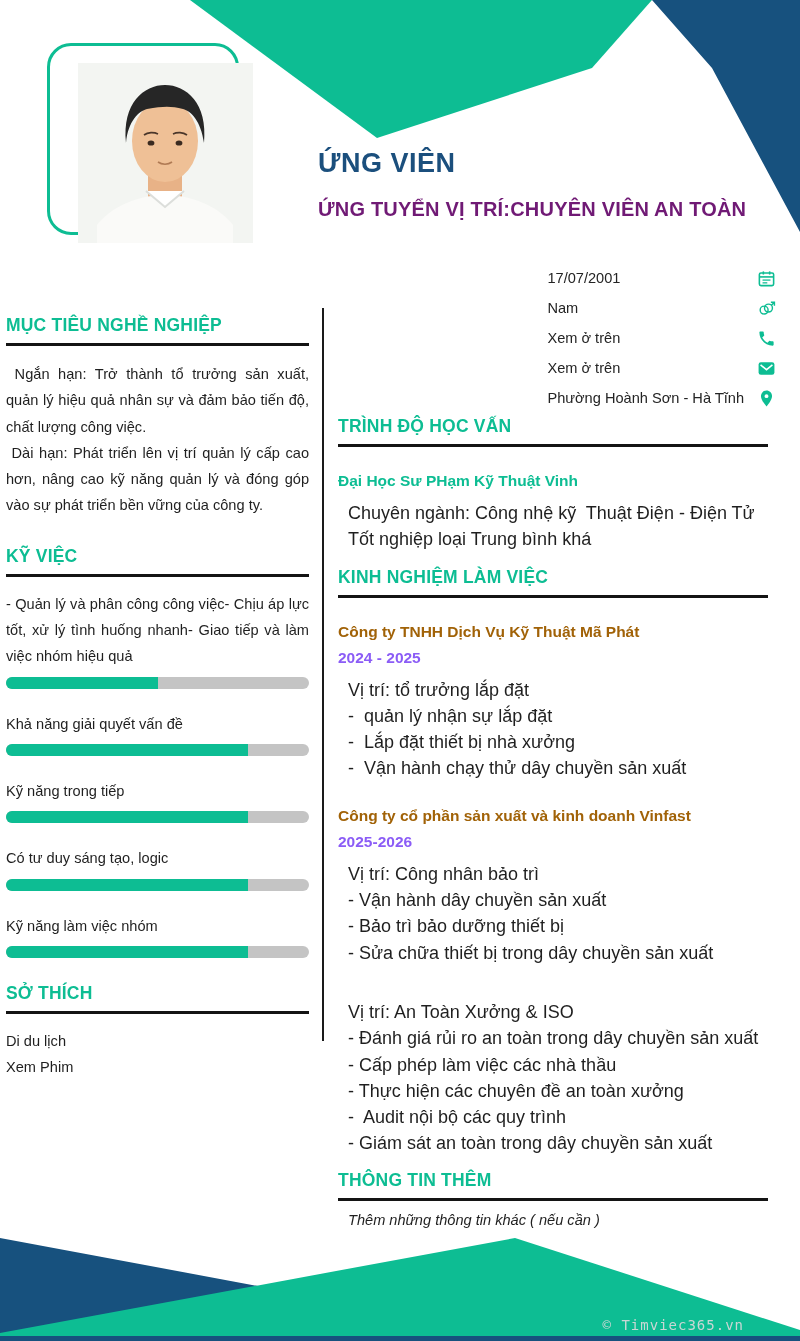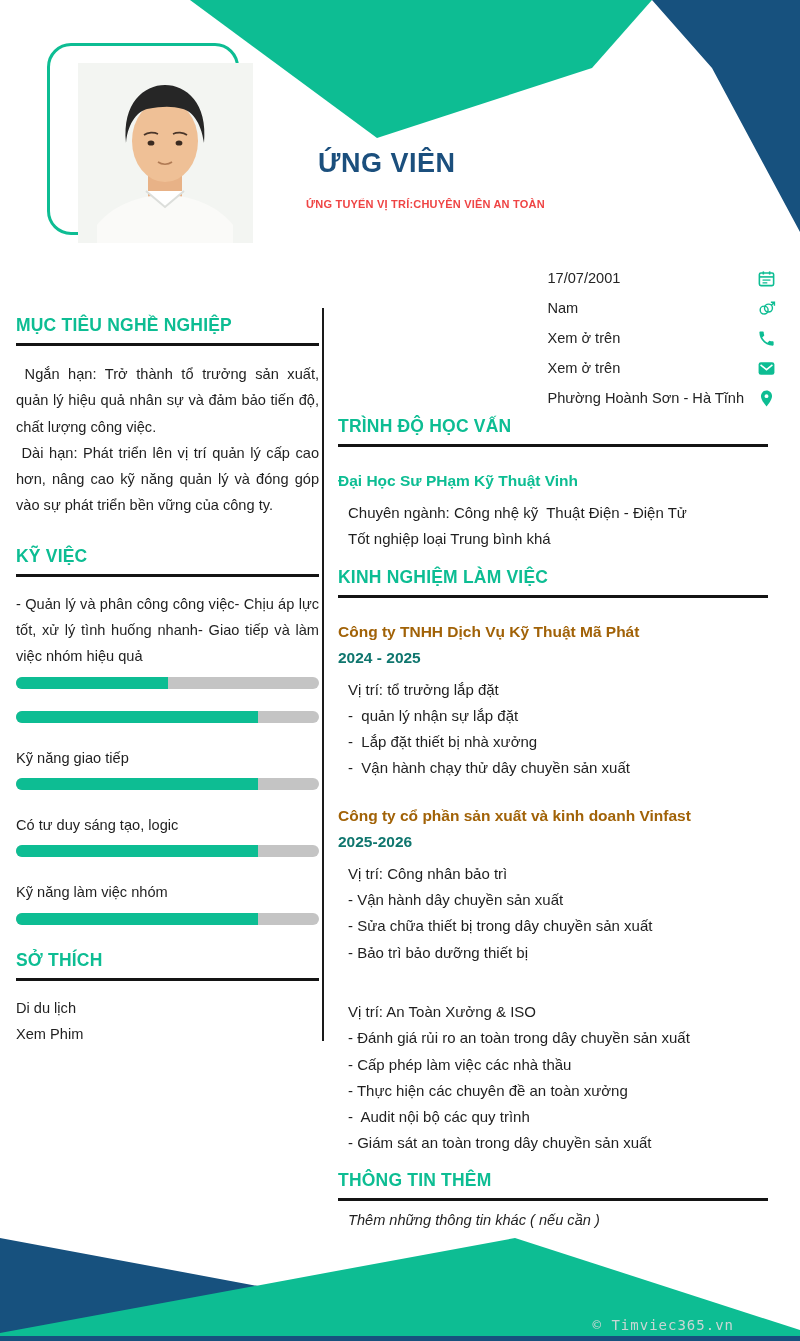--- a/index.html
+++ b/index.html
@@ -11,65 +11,65 @@
   .ftr-svg{position:absolute;left:0;bottom:0;z-index:1;}
 
   
   .photo-frame{position:absolute;left:47px;top:43px;width:186px;height:186px;
                border:3px solid #0dbd93;border-radius:24px;z-index:2;background:transparent;}
   .photo{position:absolute;left:78px;top:63px;width:175px;height:180px;z-index:3;overflow:hidden;}
 
   
   .name{position:absolute;left:318px;top:148px;z-index:4;font-size:27px;font-weight:bold;
         color:#1b4f7d;letter-spacing:.5px;margin:0;}
-  .position{position:absolute;left:306px;top:198px;z-index:4;font-size:11px;font-weight:bold;
-        color:#ef4444;letter-spacing:.2px;}
+  .position{position:absolute;left:318px;top:198px;z-index:4;font-size:20px;font-weight:bold;
+        color:#701a75;letter-spacing:.2px;}
 
   
   .contact{position:absolute;top:263px;right:24px;z-index:4;}
   .contact-row{display:flex;justify-content:space-between;align-items:center;gap:12px;height:30px;
                font-size:14.6px;color:#242424;}
   .cicon{width:20px;height:20px;color:#0dbd93;display:flex;align-items:center;justify-content:center;}
   .cicon svg{width:19px;height:19px;display:block;}
 
   
   .divider{position:absolute;left:322px;top:308px;width:2px;height:733px;background:#1a1a1a;z-index:2;}
-  .left-col{position:absolute;left:16px;top:314px;width:303px;z-index:2;}
+  .left-col{position:absolute;left:6px;top:314px;width:303px;z-index:2;}
   .right-col{position:absolute;left:338px;top:415px;width:430px;z-index:2;}
 
   h2.sec{margin:0;color:#0dbd93;font-size:17.5px;font-weight:bold;line-height:22px;
          padding-bottom:7px;border-bottom:3px solid #141414;letter-spacing:.2px;}
 
   .obj-text{margin-top:15px;}
   .obj-text p{margin:0;font-size:14.6px;line-height:26.3px;text-align:justify;white-space:pre-wrap;}
 
   .skills{margin-top:26px;}
   .skill{margin-bottom:22px;}
   .skill-label{font-size:14.6px;line-height:26.3px;text-align:justify;white-space:pre-wrap;}
   .bar{margin-top:7px;height:12px;background:#c4c4c4;border-radius:7px;overflow:hidden;}
   .bar-fill{height:100%;background:#0dbd93;}
 
   .hobbies{margin-top:24px;}
   .hobby-list{margin-top:14px;}
   .hobby{font-size:14.6px;line-height:26.3px;}
 
   .school{margin-top:22px;color:#0dbd93;font-size:15.5px;font-weight:bold;line-height:24px;}
   .detail-block{margin:7px 0 0 10px;}
-  .detail-block p, .job-lines p{margin:0;font-size:15px;line-height:26.3px;white-space:pre-wrap;}
+  .detail-block p, .job-lines p{margin:0;font-size:18px;line-height:26.3px;white-space:pre-wrap;}
 
   .sec-exp{margin-top:13px;}
   .company{margin-top:22px;color:#a16207;font-size:15.5px;font-weight:bold;line-height:24px;}
-  .period{color:#0f766e;font-size:15.5px;font-weight:bold;line-height:24px;margin-top:2px;}
+  .period{color:#8b5cf6;font-size:15.5px;font-weight:bold;line-height:24px;margin-top:2px;}
   .job-lines{margin:7px 0 0 10px;}
   .job-spacer{height:26px;}
 
   .sec-more{margin-top:12px;}
   .more-text{margin:6px 0 0 10px;font-size:14.6px;line-height:26px;white-space:pre-wrap;font-style:italic;}
 
-  .watermark{position:absolute;right:66px;bottom:8px;z-index:5;
+  .watermark{position:absolute;right:56px;bottom:8px;z-index:5;
              font-family:"DejaVu Sans Mono",monospace;font-size:14px;letter-spacing:1px;
              color:rgba(212,216,216,0.95);}
 </style>
 </head>
 <body>
 
 <div class="page">
 
   <svg class="hdr-svg" width="800" height="240" viewBox="0 0 800 240">
     <polygon points="190,0 652,0 592,68 377,138" fill="#0dbd93"></polygon>
@@ -161,26 +161,27 @@
     <section class="skills">
       <h2 class="sec" style="margin-bottom:14px;">KỸ VIỆC</h2>
 
       <div class="skill">
         <div class="skill-label">- Quản lý và phân công công việc- Chịu áp lực tốt, xử lý tình huống nhanh- Giao tiếp và làm việc nhóm hiệu quả</div>
         <div class="bar">
             <div class="bar-fill" style="width: 50%;"></div>
           </div>
       </div>
       <div class="skill">
-        <div class="bar">
-            <div class="bar-fill" style="width: 80%;"></div>
-          </div>
-      </div>
-      <div class="skill">
-        <div class="skill-label">Kỹ năng giao tiếp</div>
+        <div class="skill-label">Khả năng giải quyết vấn đề</div>
+        <div class="bar">
+            <div class="bar-fill" style="width: 80%;"></div>
+          </div>
+      </div>
+      <div class="skill">
+        <div class="skill-label">Kỹ năng trong tiếp</div>
         <div class="bar">
             <div class="bar-fill" style="width: 80%;"></div>
           </div>
       </div>
       <div class="skill">
         <div class="skill-label">Có tư duy sáng tạo, logic</div>
         <div class="bar">
             <div class="bar-fill" style="width: 80%;"></div>
           </div>
       </div>
@@ -225,22 +226,22 @@
           <p>-  Vận hành chạy thử dây chuyền sản xuất</p>
         </div>
       </div>
 
       <div>
         <div class="company">Công ty cổ phần sản xuất và kinh doanh Vinfast</div>
         <div class="period">2025-2026</div>
         <div class="job-lines">
           <p>Vị trí: Công nhân bảo trì</p>
           <p>- Vận hành dây chuyền sản xuất</p>
+          <p>- Bảo trì bảo dưỡng thiết bị</p>
           <p>- Sửa chữa thiết bị trong dây chuyền sản xuất</p>
-          <p>- Bảo trì bảo dưỡng thiết bị</p>
         </div>
       </div>
 
       <div class="job-spacer"></div>
 
       <div>
         <div class="job-lines">
           <p>Vị trí: An Toàn Xưởng &amp; ISO</p>
           <p>- Đánh giá rủi ro an toàn trong dây chuyền sản xuất</p>
           <p>- Cấp phép làm việc các nhà thầu</p>

